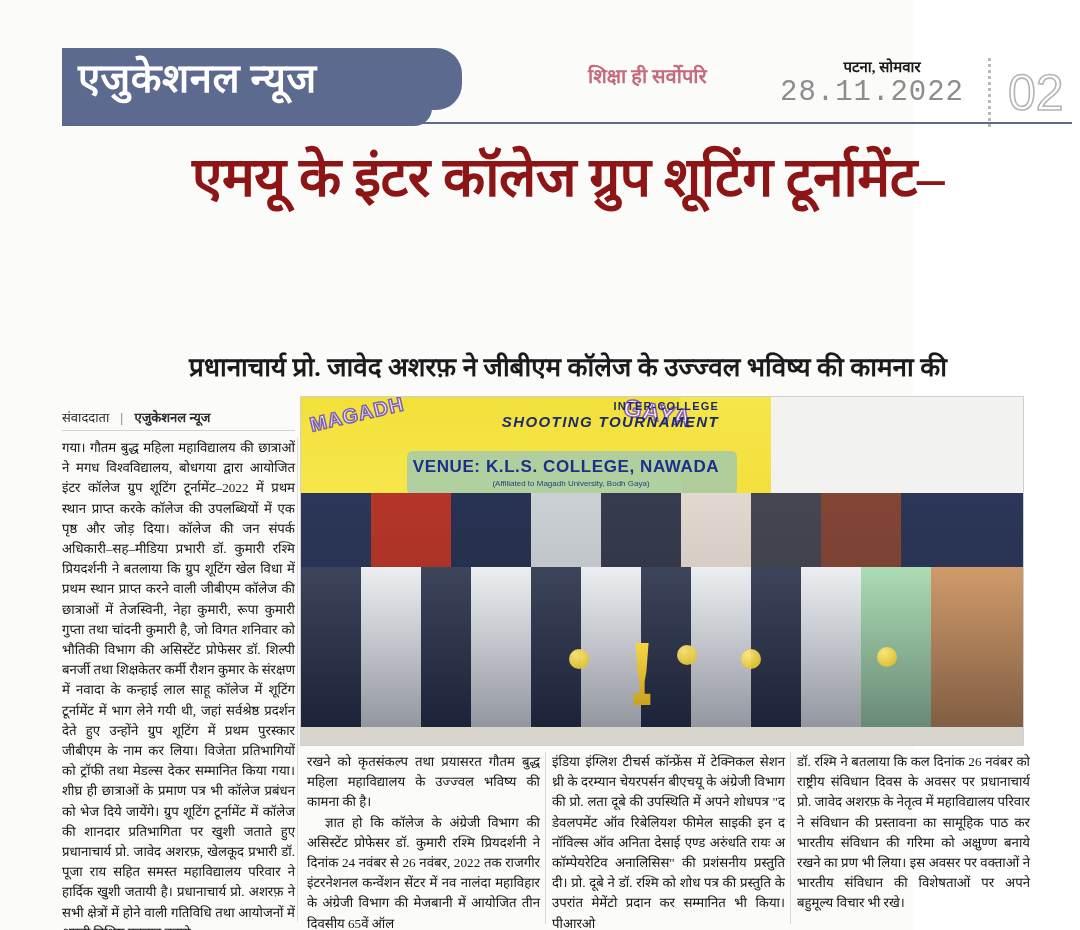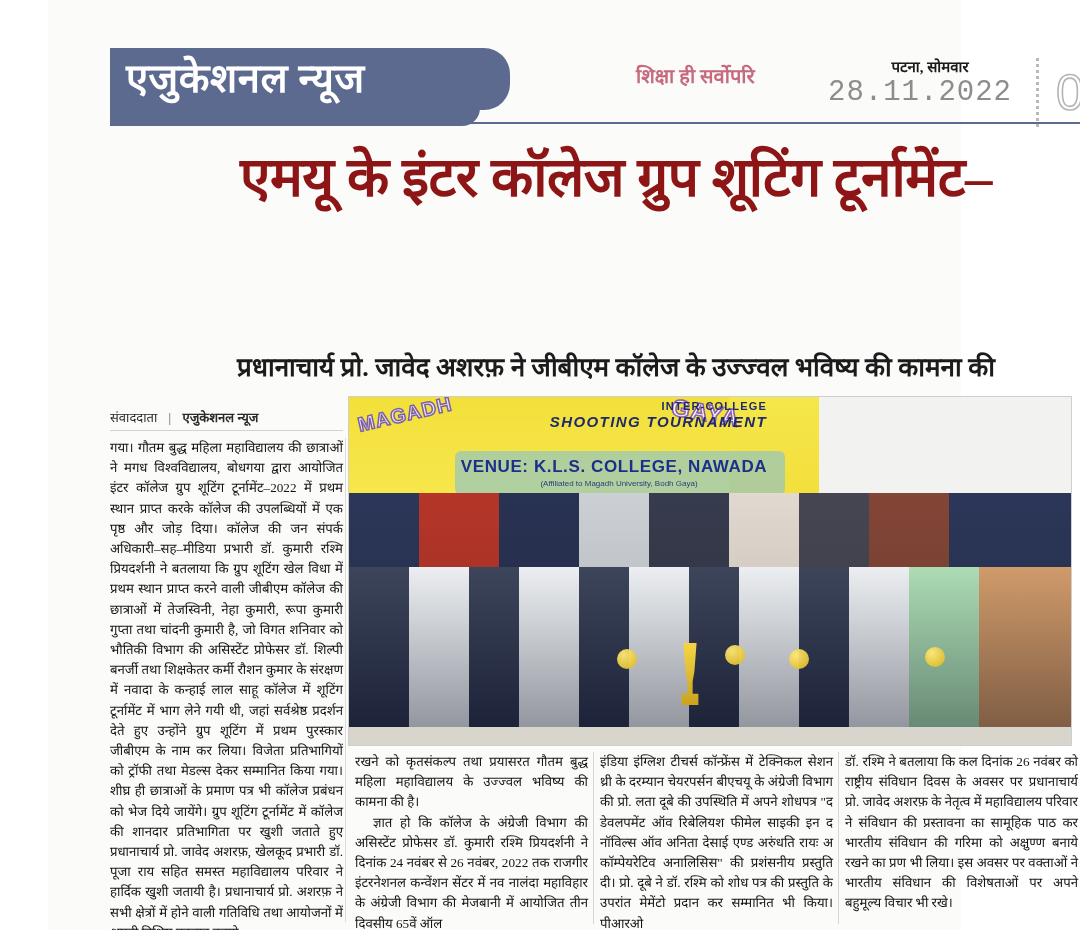--- a/index.html
+++ b/index.html
@@ -14,21 +14,20 @@
     font-family: "Liberation Sans", sans-serif;
     color: #111;
     position: relative;
   }
   .page {
     position: absolute;
     left: 0; top: 0;
     width: 913px;
     height: 930px;
     background: #fbfbfa;
-    margin-left: 48px;
   }
 
   
   .masthead {
     position: absolute;
     left: 0; top: 40px;
     width: 1080px;
     height: 78px;
   }
   .masthead-plate {

